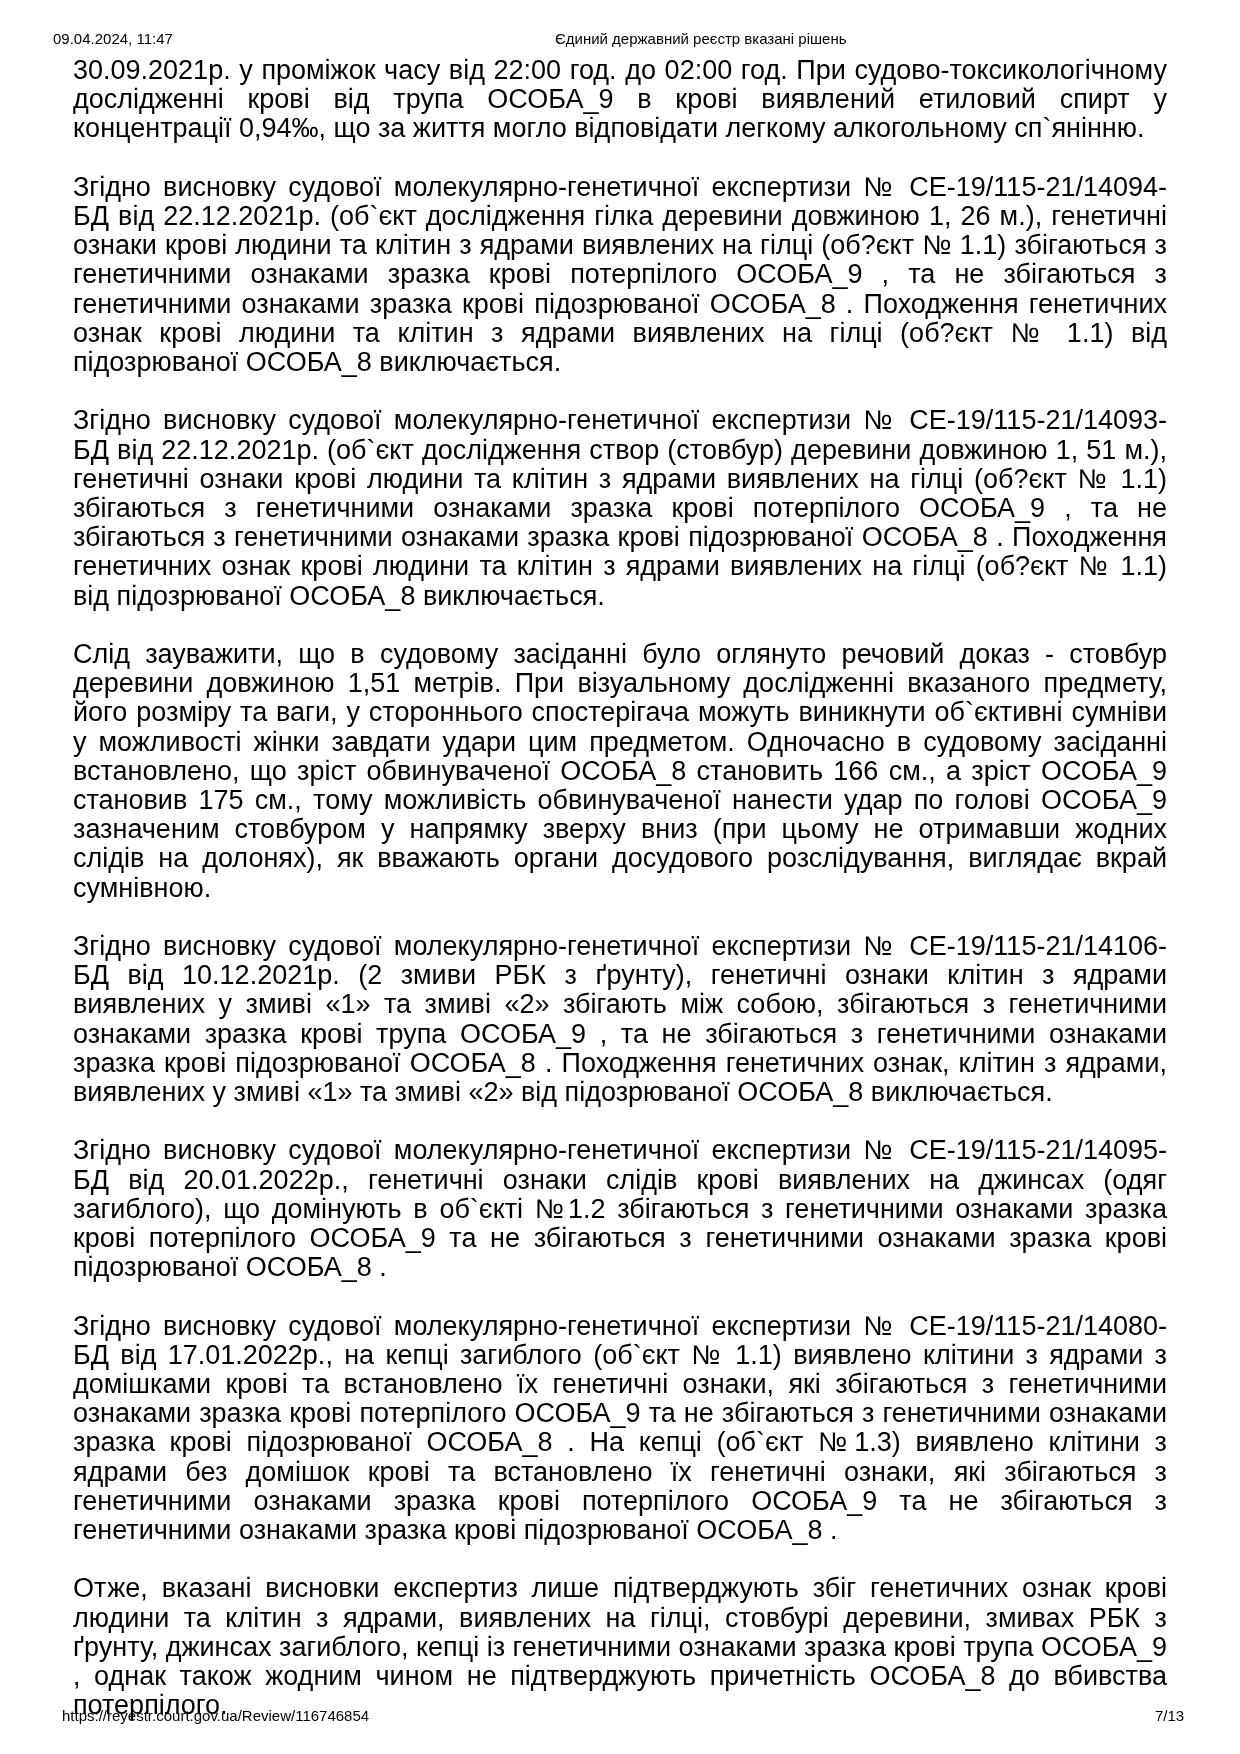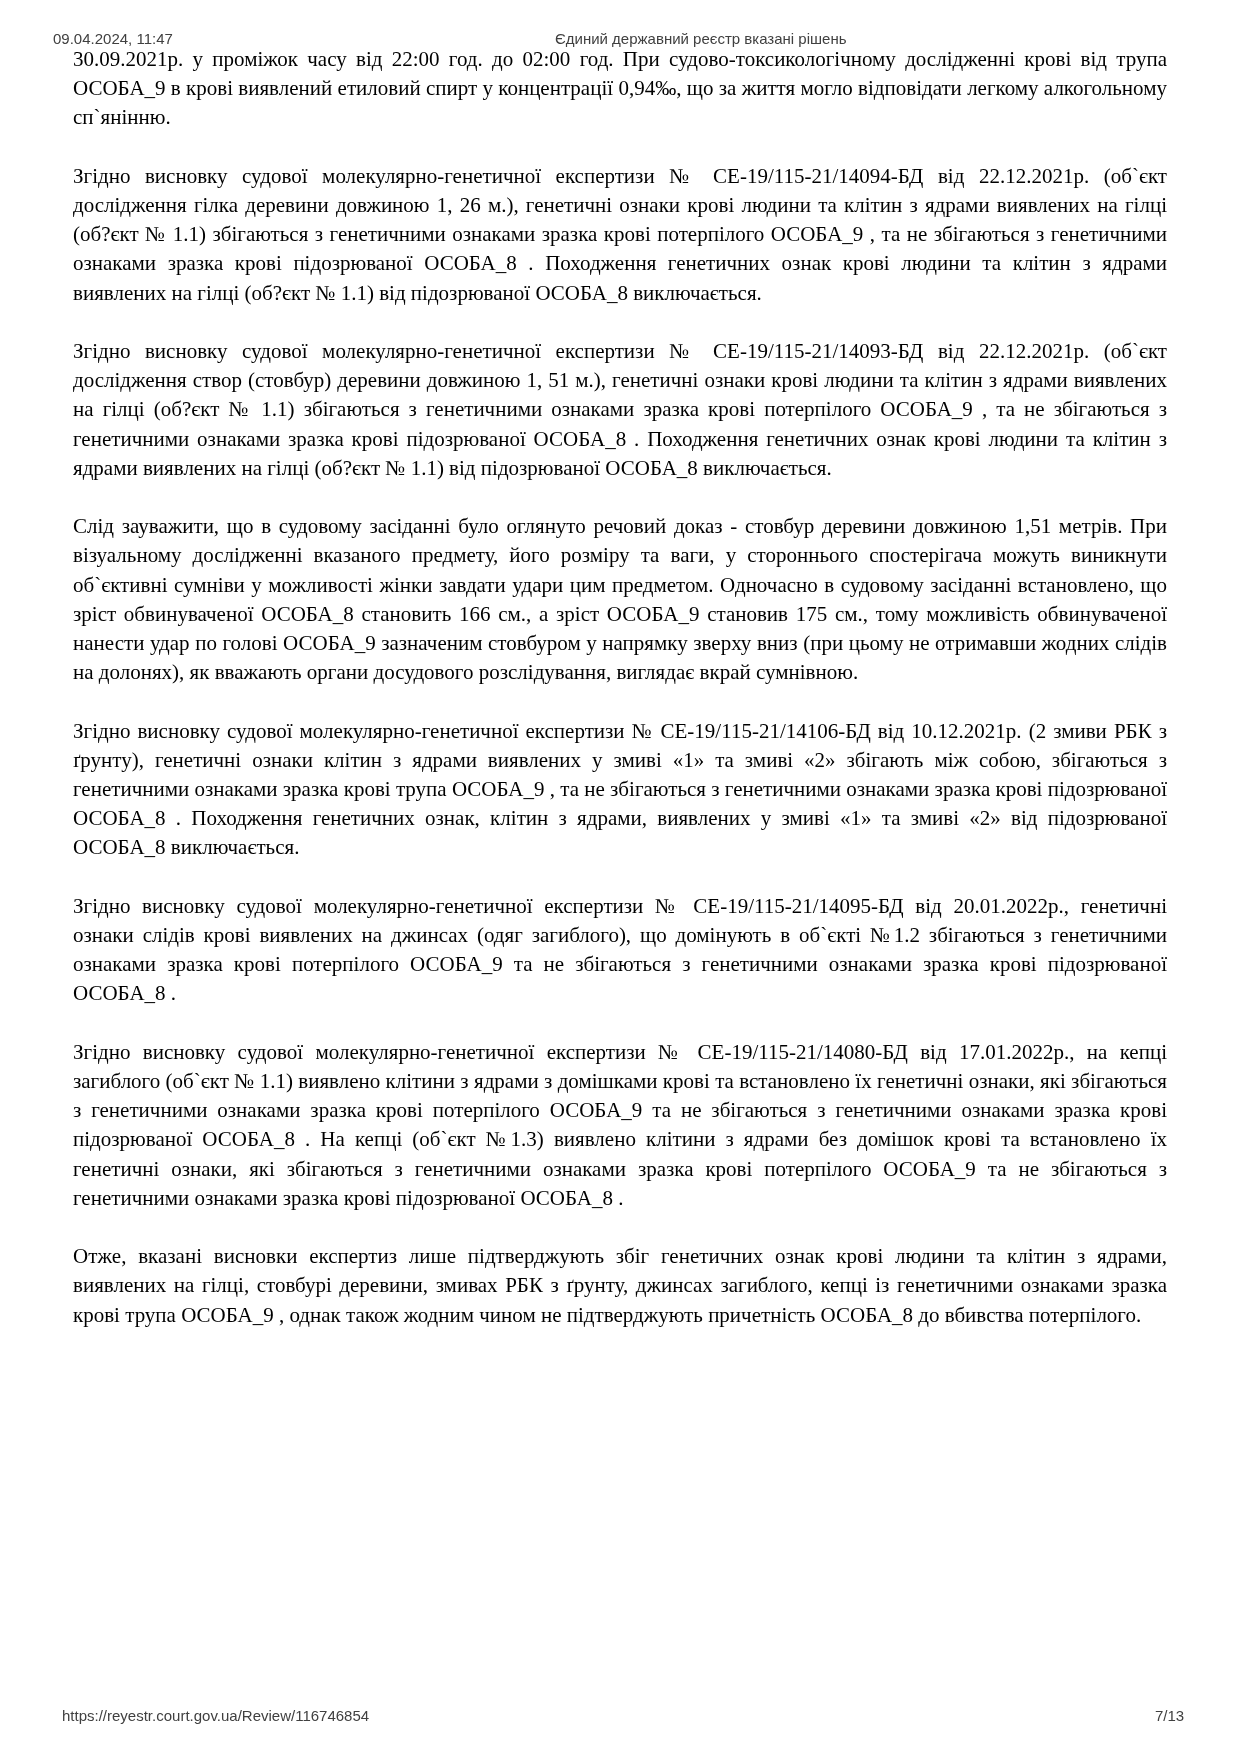--- a/index.html
+++ b/index.html
@@ -12,35 +12,35 @@
       height: 1754px;
       position: relative;
       overflow: hidden;
       color: #000000;
     }
     .hdr {
       position: absolute;
       font-family: "Liberation Sans", sans-serif;
       font-size: 15px;
       line-height: 18px;
-      color: #404040;
+      color: #000000;
       white-space: nowrap;
     }
     #hdr-date { left: 53px; top: 30px; }
     #hdr-title { left: 555px; top: 30px; }
     #ftr-url { left: 62px; top: 1707px; }
     #ftr-page { left: 1155px; top: 1707px; }
 
     .content {
       position: absolute;
       left: 73px;
-      top: 45px;
+      top: 56px;
       width: 1094px;
-      font-family: Liberation Serif, serif;
-      font-size: 21px;
+      font-family: Liberation Sans, sans-serif;
+      font-size: 27px;
       line-height: 29.2px;
       text-align: justify;
     }
     .content p {
       margin: 0 0 29.2px 0;
     }
   </style>
 </head>
 <body>
 

